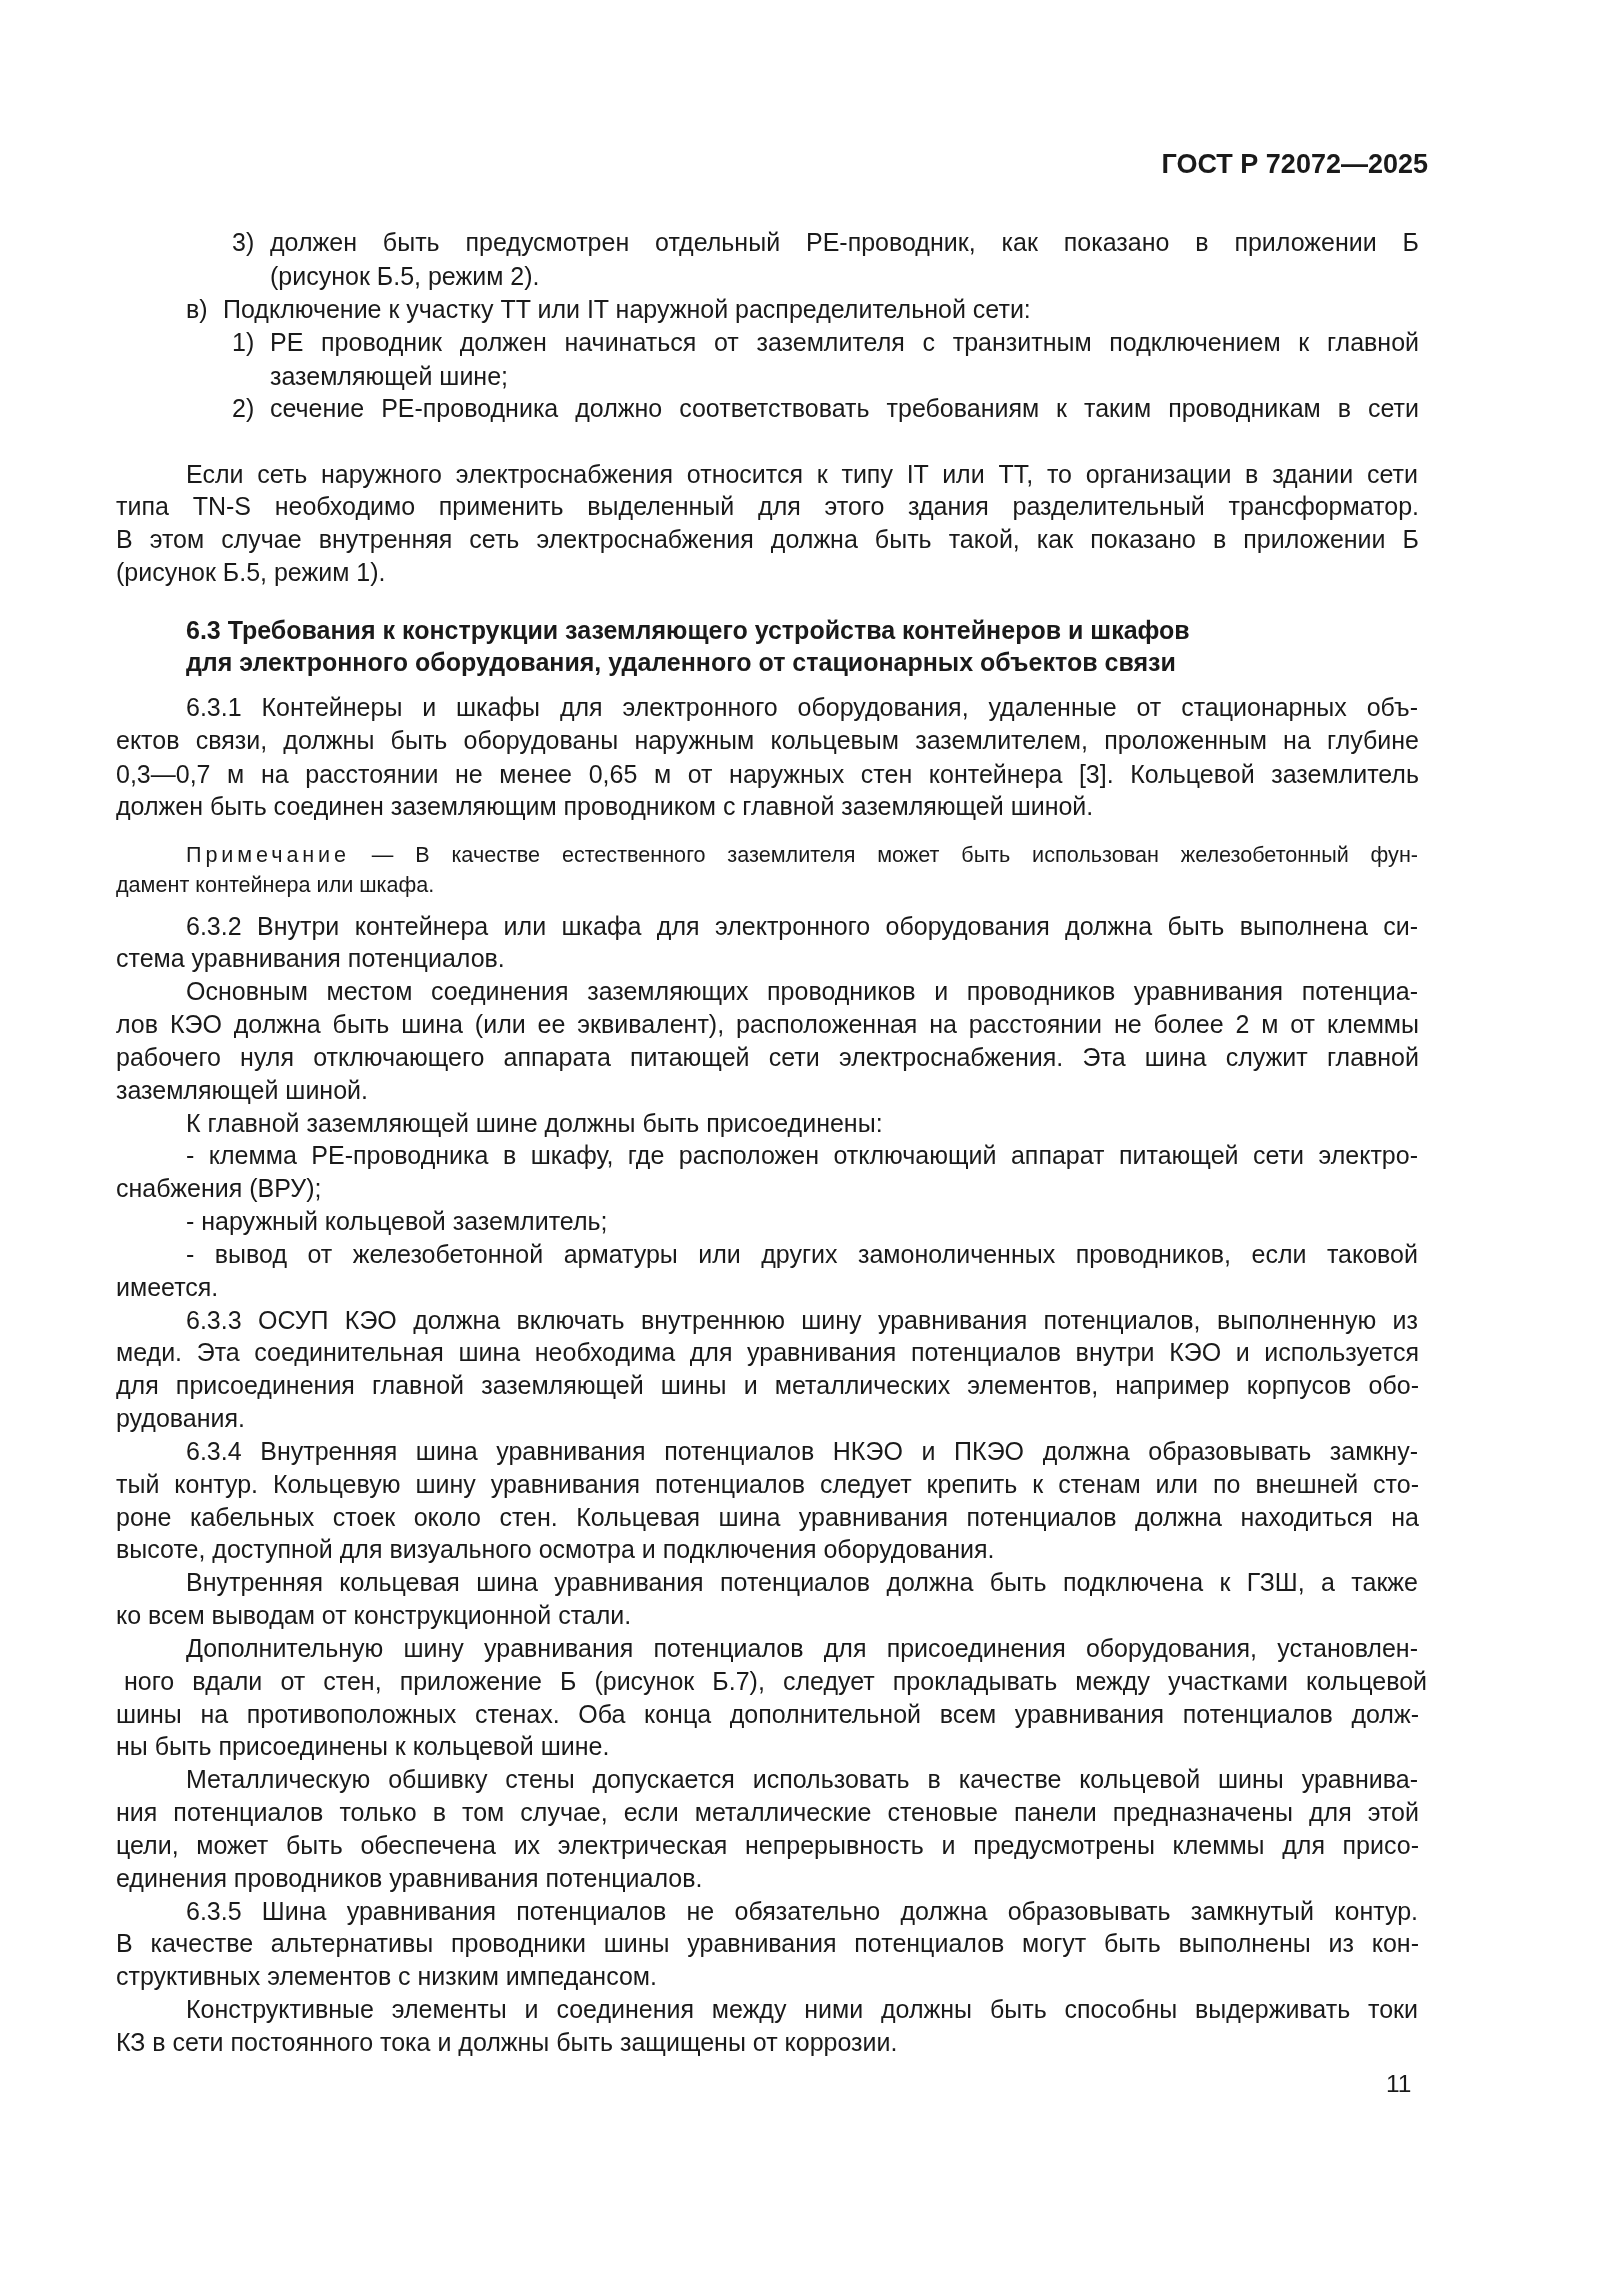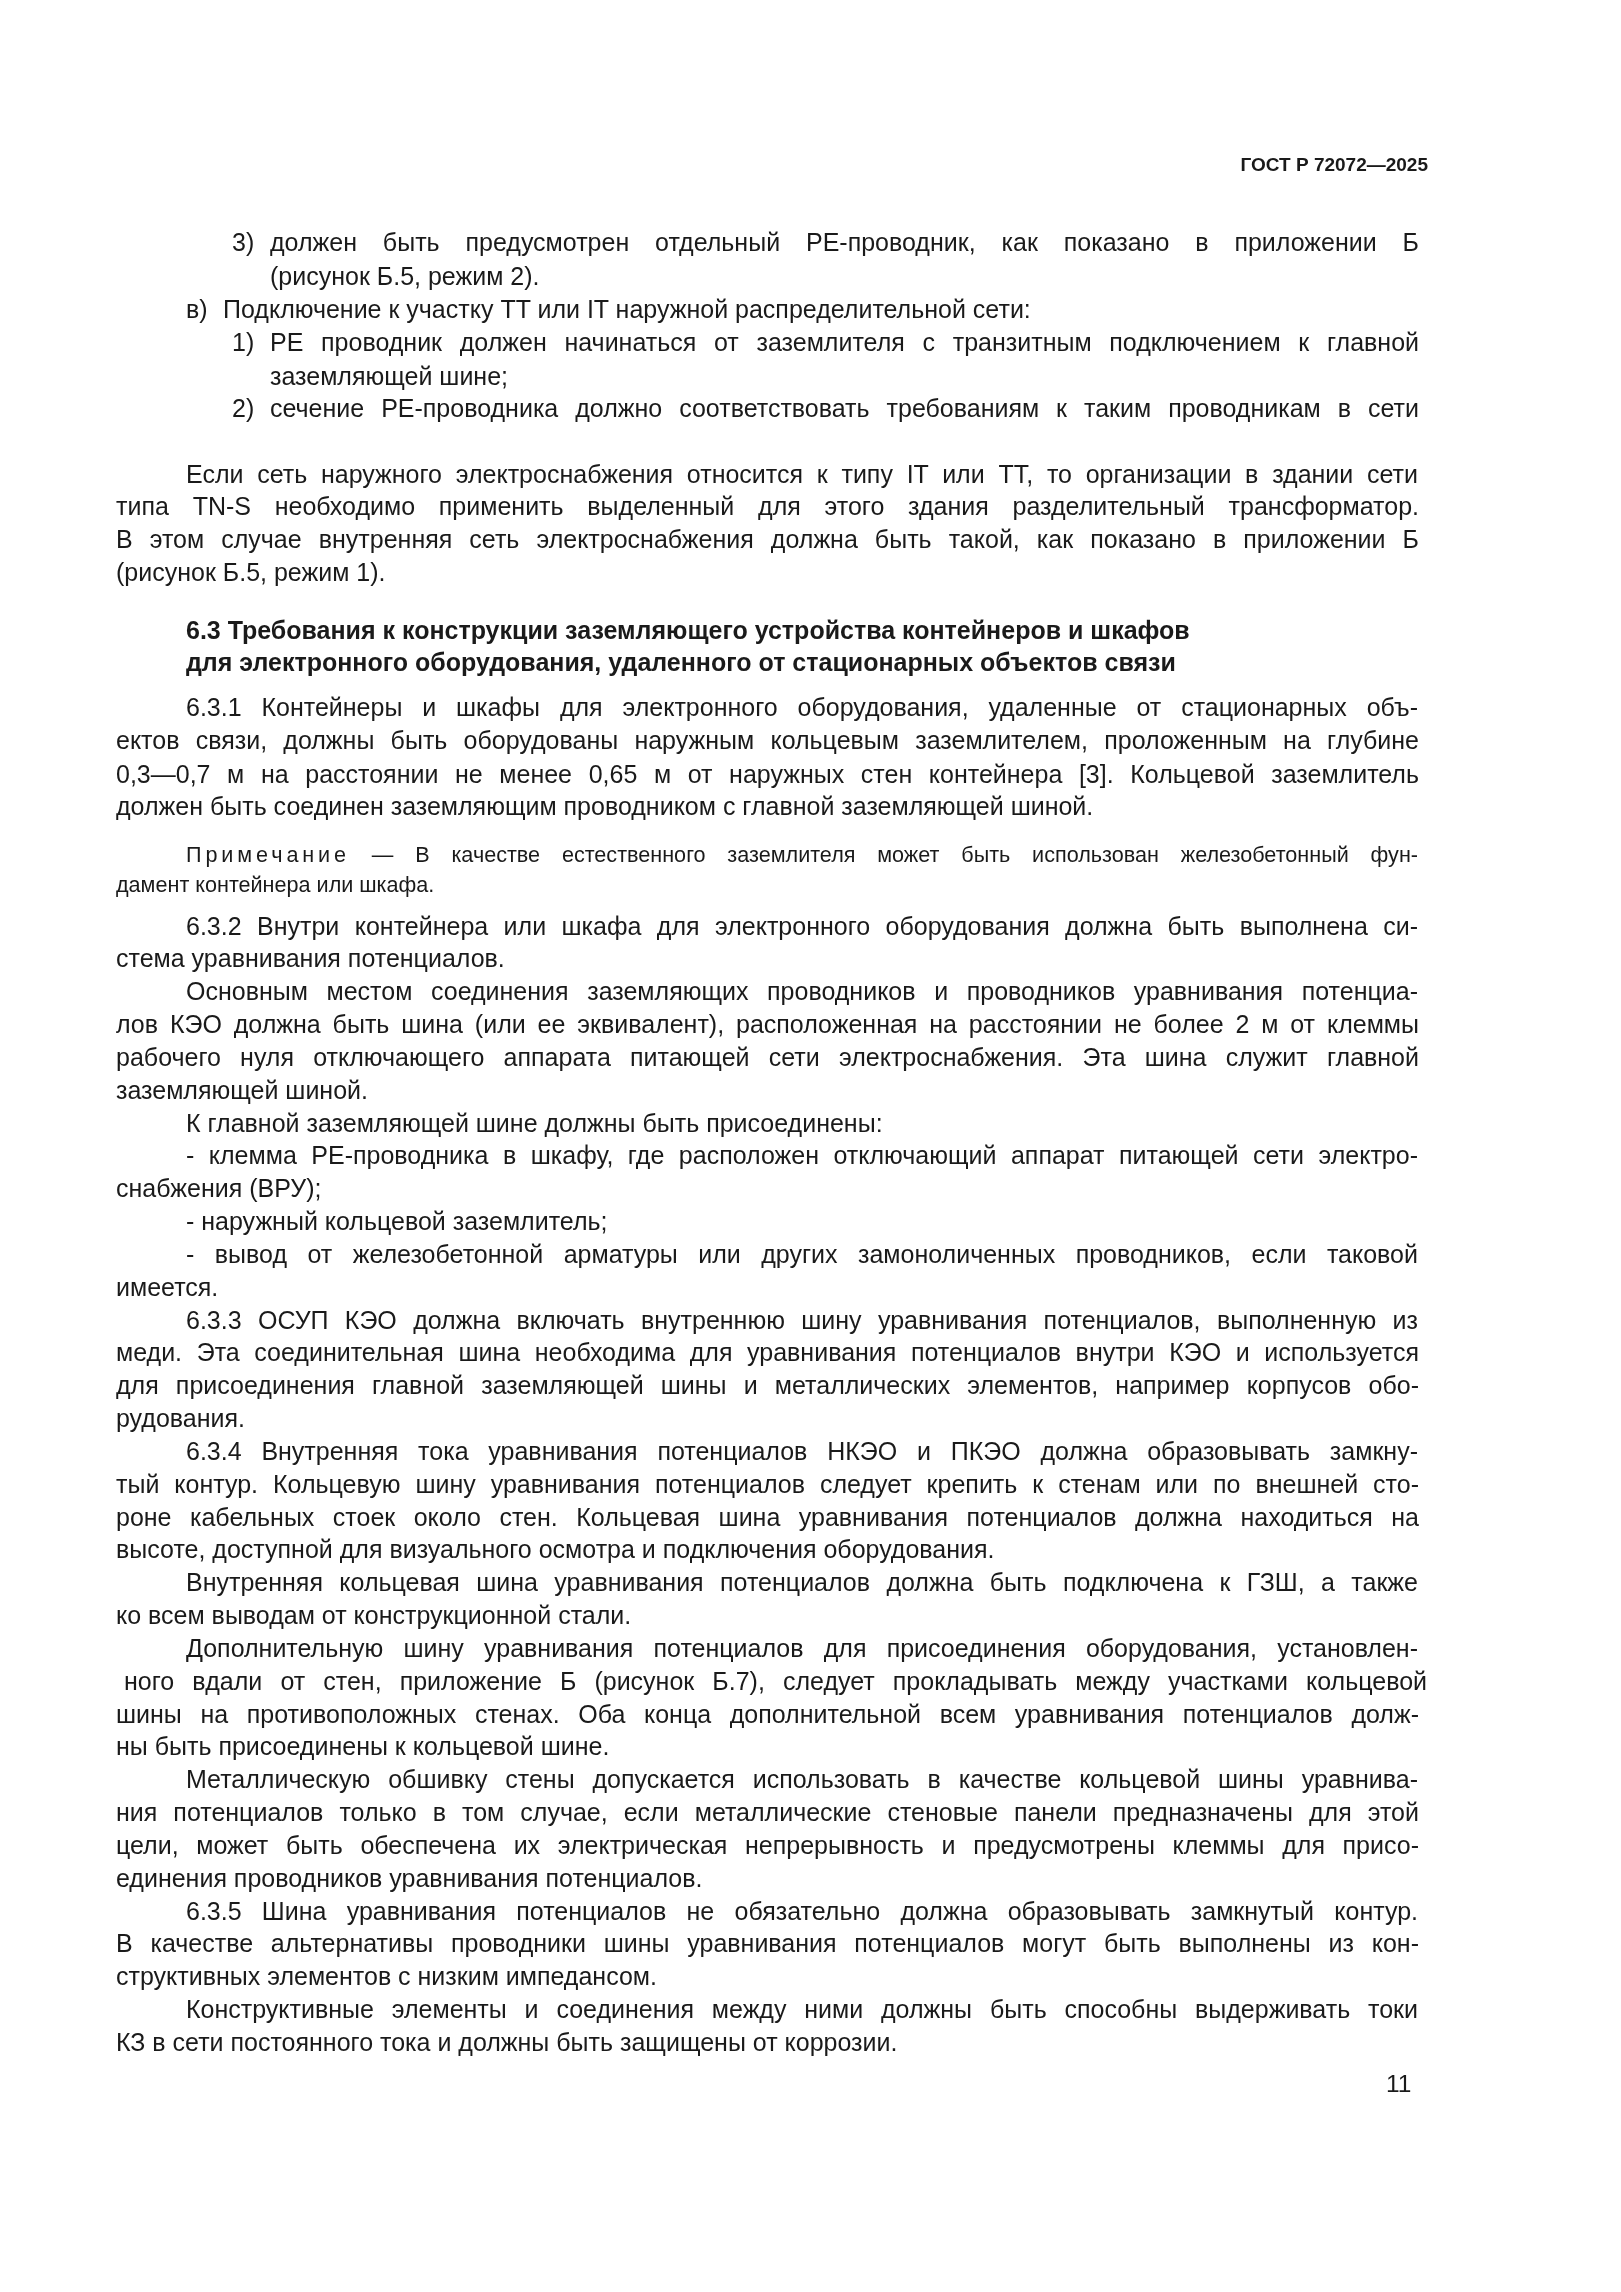--- a/index.html
+++ b/index.html
@@ -1,19 +1,19 @@
 <!DOCTYPE html>
 <html><head>
 <meta charset="utf-8">
 <style>
   html, body { margin: 0; padding: 0; background: #ffffff; }
   body { width: 1621px; height: 2293px; position: relative; overflow: hidden;
          font-family: "Liberation Sans", sans-serif; color: #1a1a1a; }
   .page { position: absolute; left: 0; top: 0; width: 1621px; height: 2293px; background: #fff; }
-  .hdr { position: absolute; right: 193px; top: 147px; font-weight: bold; font-size: 19px; line-height: 35px; white-space: nowrap; }
+  .hdr { position: absolute; right: 193px; top: 147px; font-weight: bold; font-size: 27px; line-height: 35px; white-space: nowrap; }
   .ln { position: absolute; height: 33px; line-height: 33px; font-size: 25px; white-space: nowrap;
         text-align: justify; text-align-last: justify; }
   .ln.last { text-align-last: left; }
   .mk { position: absolute; height: 33px; line-height: 33px; font-size: 25px; white-space: nowrap; }
   .bold { font-weight: bold; }
   .note { font-size: 21.6px; }
   .spaced { letter-spacing: 3.9px; }
   .pgnum { position: absolute; left: 1386px; top: 2067px; font-size: 24.5px; line-height: 33px; }
 </style>
 </head>
@@ -63,21 +63,21 @@
       <div class="ln last" style="left: 186px; width: 1232px; top: 1107px;">К главной заземляющей шине должны быть присоединены:</div>
       <div class="ln" style="left: 186px; width: 1232px; top: 1139px; white-space: nowrap; display: block;">- клемма PE-проводника в шкафу, где расположен отключающий аппарат питающей сети электро-</div>
       <div class="ln last" style="left: 116px; width: 1303px; top: 1172px;">снабжения (ВРУ);</div>
       <div class="ln last" style="left: 186px; width: 1232px; top: 1205px;">- наружный кольцевой заземлитель;</div>
       <div class="ln" style="left: 186px; width: 1232px; top: 1238px; white-space: nowrap; display: block;">- вывод от железобетонной арматуры или других замоноличенных проводников, если таковой</div>
       <div class="ln last" style="left: 116px; width: 1303px; top: 1271px;">имеется.</div>
       <div class="ln" style="left: 186px; width: 1232px; top: 1304px; white-space: nowrap; display: block;">6.3.3  ОСУП КЭО должна включать внутреннюю шину уравнивания потенциалов, выполненную из</div>
       <div class="ln" style="left: 116px; width: 1303px; top: 1336px; white-space: nowrap; display: block;">меди. Эта соединительная шина необходима для уравнивания потенциалов внутри КЭО и используется</div>
       <div class="ln" style="left: 116px; width: 1303px; top: 1369px; white-space: nowrap; display: block;">для присоединения главной заземляющей шины и металлических элементов, например корпусов обо-</div>
       <div class="ln last" style="left: 116px; width: 1303px; top: 1402px;">рудования.</div>
-      <div class="ln" style="left: 186px; width: 1232px; top: 1435px; white-space: nowrap; display: block;">6.3.4  Внутренняя тока уравнивания потенциалов НКЭО и ПКЭО должна образовывать замкну-</div>
+      <div class="ln" style="left: 186px; width: 1232px; top: 1435px; white-space: nowrap; display: block;">6.3.4  Внутренняя шина уравнивания потенциалов НКЭО и ПКЭО должна образовывать замкну-</div>
       <div class="ln" style="left: 116px; width: 1303px; top: 1468px; white-space: nowrap; display: block;">тый контур. Кольцевую шину уравнивания потенциалов следует крепить к стенам или по внешней сто-</div>
       <div class="ln" style="left: 116px; width: 1303px; top: 1501px; white-space: nowrap; display: block;">роне кабельных стоек около стен. Кольцевая шина уравнивания потенциалов должна находиться на</div>
       <div class="ln last" style="left: 116px; width: 1303px; top: 1533px;">высоте, доступной для визуального осмотра и подключения оборудования.</div>
       <div class="ln" style="left: 186px; width: 1232px; top: 1566px; white-space: nowrap; display: block;">Внутренняя кольцевая шина уравнивания потенциалов должна быть подключена к ГЗШ, а также</div>
       <div class="ln last" style="left: 116px; width: 1303px; top: 1599px;">ко всем выводам от конструкционной стали.</div>
       <div class="ln" style="left: 186px; width: 1232px; top: 1632px; white-space: nowrap; display: block;">Дополнительную шину уравнивания потенциалов для присоединения оборудования, установлен-</div>
       <div class="ln" style="left: 124px; width: 1303px; top: 1665px; white-space: nowrap; display: block;">ного вдали от стен, приложение Б (рисунок Б.7), следует прокладывать между участками кольцевой</div>
       <div class="ln" style="left: 116px; width: 1303px; top: 1698px; white-space: nowrap; display: block;">шины на противоположных стенах. Оба конца дополнительной всем уравнивания потенциалов долж-</div>
       <div class="ln last" style="left: 116px; width: 1303px; top: 1730px;">ны быть присоединены к кольцевой шине.</div>
       <div class="ln" style="left: 186px; width: 1232px; top: 1763px; white-space: nowrap; display: block;">Металлическую обшивку стены допускается использовать в качестве кольцевой шины уравнива-</div>

